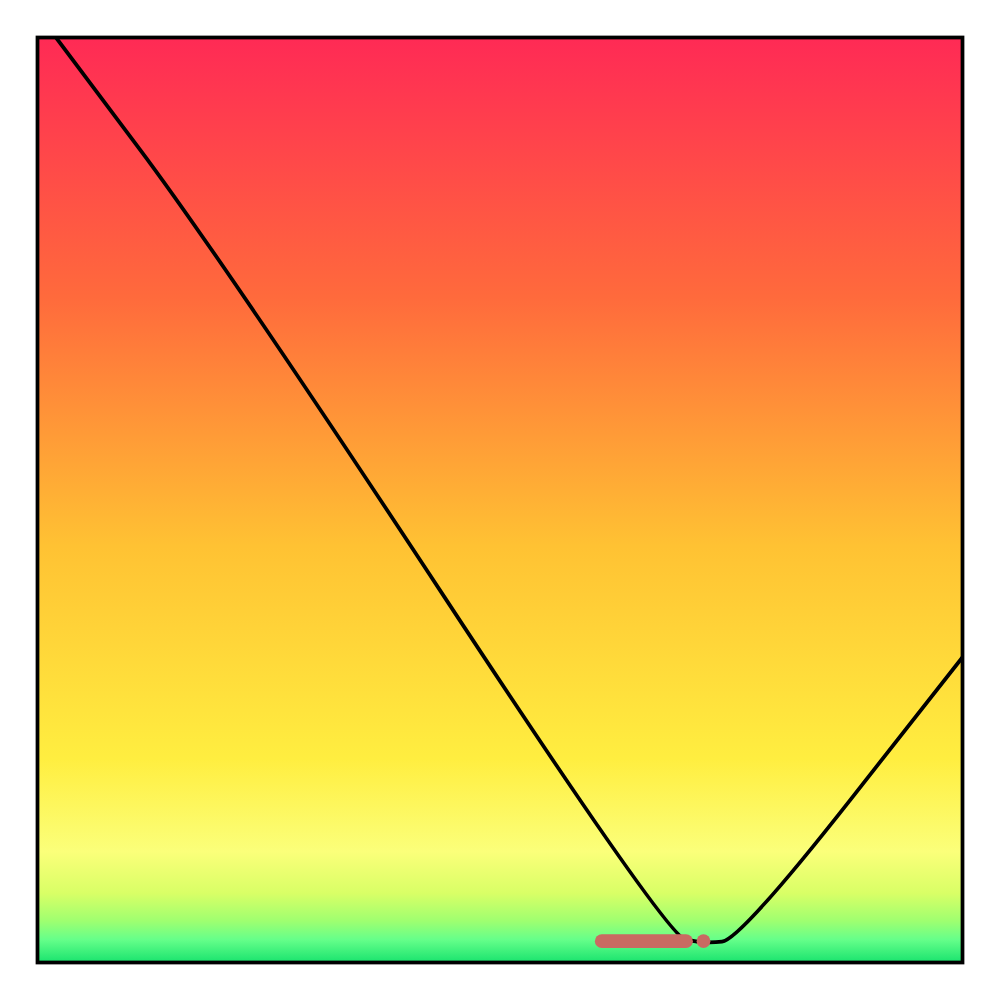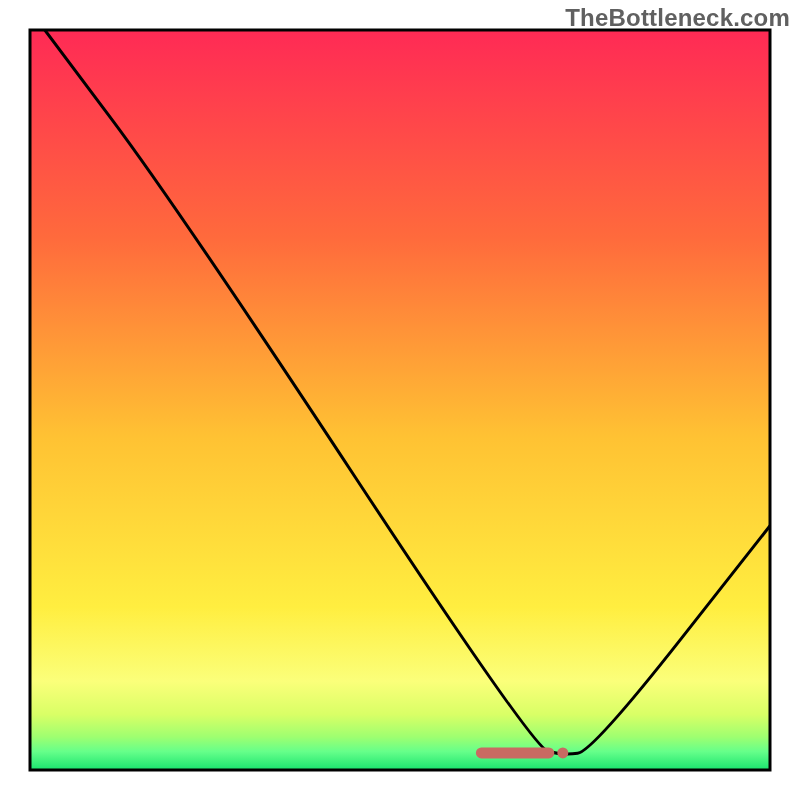--- a/index.html
+++ b/index.html
@@ -25,21 +25,20 @@
     letter-spacing: 0.2px;
   }
   svg {
     display: block;
   }
 </style>
 </head>
 <body>
 
 <div class="wrap">
-  <div class="watermark">TheBottleneck.com</div>
 
   <svg id="chart" width="800" height="800" viewBox="0 0 800 800">
     <defs>
       <linearGradient id="bg-grad" x1="0" y1="0" x2="0" y2="1">
           <stop offset="0%" stop-color="#ff2a55"></stop>
           <stop offset="28.000000000000004%" stop-color="#ff6a3c"></stop>
           <stop offset="55.00000000000001%" stop-color="#ffc233"></stop>
           <stop offset="78%" stop-color="#ffee40"></stop>
           <stop offset="88%" stop-color="#fbff7a"></stop>
           <stop offset="92.5%" stop-color="#d9ff66"></stop>

